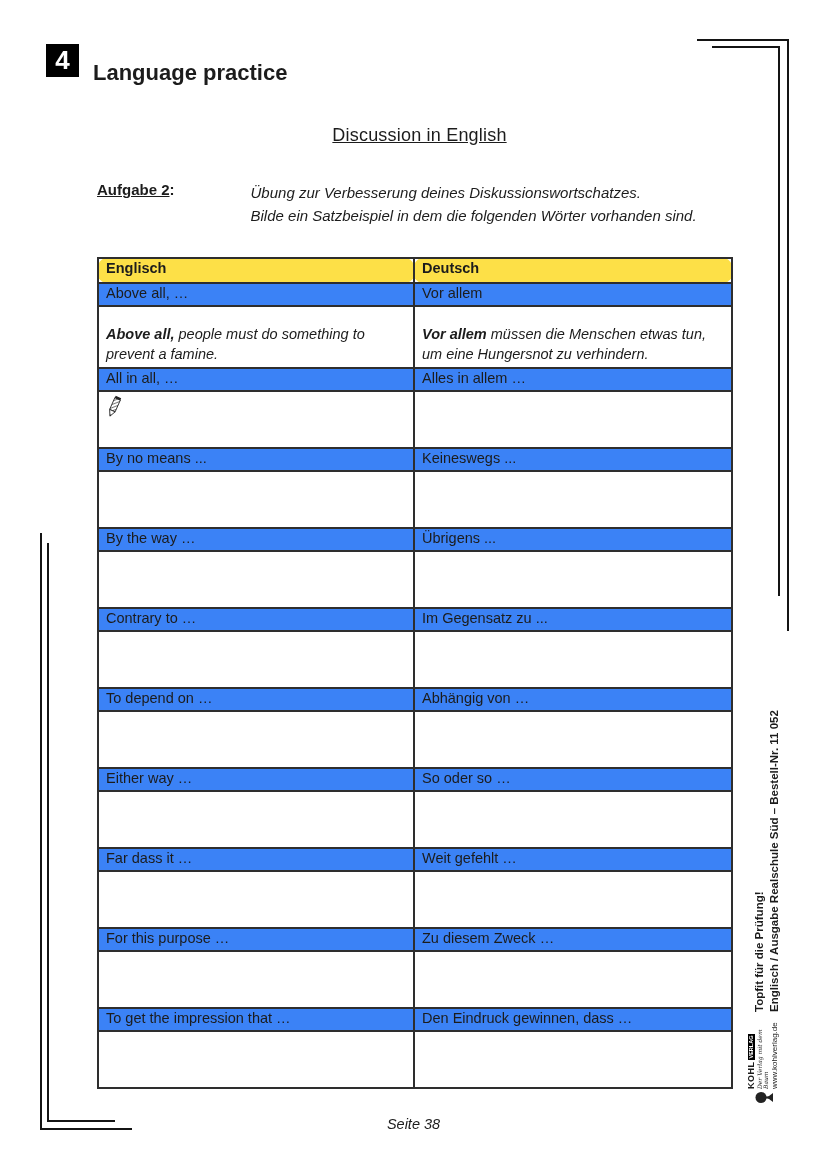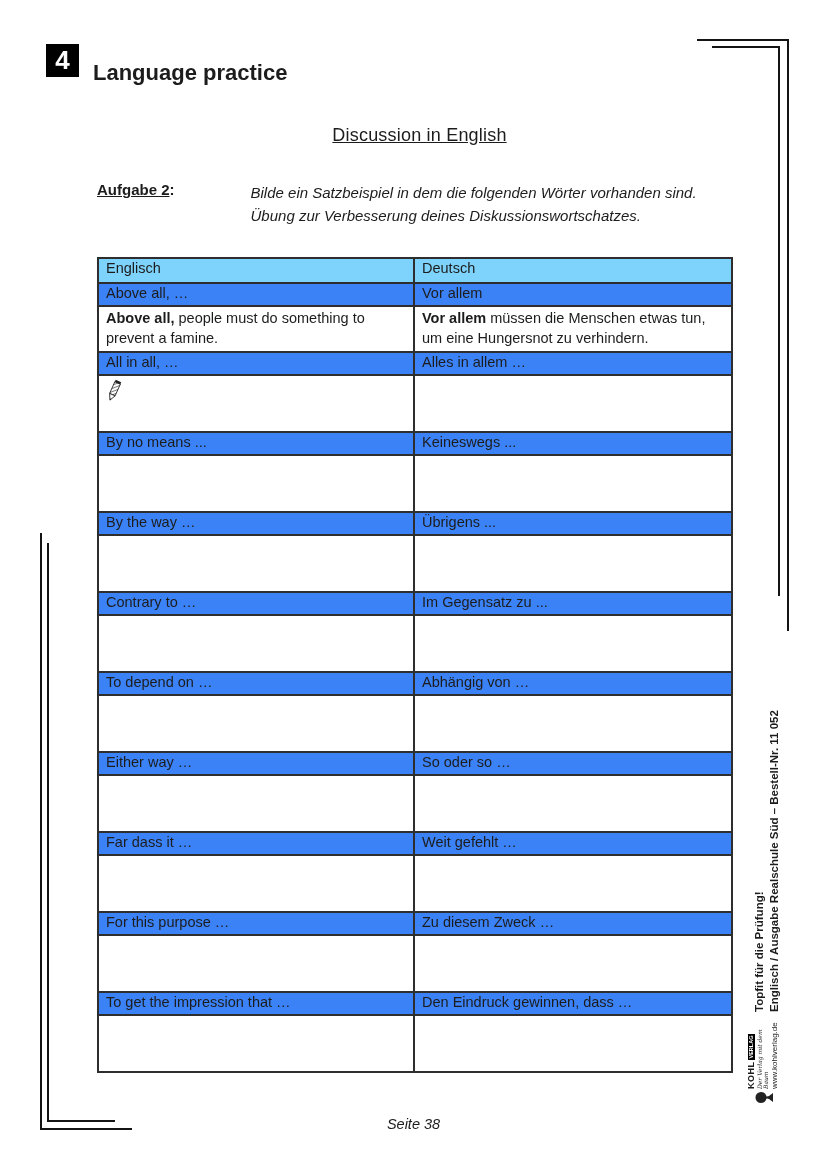--- a/index.html
+++ b/index.html
@@ -31,23 +31,23 @@
 
   
   .vocab-table {
     position:absolute; left:97px; top:257px; width:634px;
     border-collapse:collapse; table-layout:fixed; font-size:14.5px;
   }
   .vocab-table th, .vocab-table td {
     border:2px solid #2e2e2e; padding:1px 7px; vertical-align:top;
     overflow:hidden; text-align:left; font-weight:normal;
   }
-  tr.r-header th { background:#7dd3fc; font-weight:normal; height:21px; }
+  tr.r-header th { background:#fde047; font-weight:bold; height:21px;border-radius:9px; }
   tr.r-phrase td { background:#3b82f6; height:19px; }
-  tr.r-example td { background:#fff; height:42px; padding-top:1px; line-height:20px; }
+  tr.r-example td { background:#fff; height:42px; font-style:italic; padding-top:17px; line-height:20px; }
   tr.r-example .lead { font-weight:bold; }
   tr.r-empty td { background:#fff; height:53px; }
   .pencil-wrap { display:inline-block; margin:2px 0 0 -2px; }
 
   
   .sidebar-imprint {
     position:absolute; left:752px; top:1012px; width:330px;
     transform:rotate(-90deg); transform-origin:0 0;
     font-weight:bold; font-size:11.5px; line-height:15px; white-space:nowrap;
   }
@@ -94,22 +94,22 @@
   <div class="corner-line bl-inner-v"></div>
   <div class="corner-line bl-inner-h"></div>
 
   <div class="section-num">4</div>
   <div class="section-title">Language practice</div>
   <div class="doc-title">Discussion in English</div>
 
   <div class="task">
     <div class="task-label"><span class="ul">Aufgabe 2</span><span>:</span></div>
     <div class="task-desc">
+      <div>Übung zur Verbesserung deines Diskussionswortschatzes.</div>
       <div>Bilde ein Satzbeispiel in dem die folgenden Wörter vorhanden sind.</div>
-      <div>Übung zur Verbesserung deines Diskussionswortschatzes.</div>
     </div>
   </div>
 
   <table class="vocab-table">
     <colgroup>
         <col style="width:316px">
         <col style="width:318px">
       </colgroup>
     <tbody>
         <tr class="r-header">

